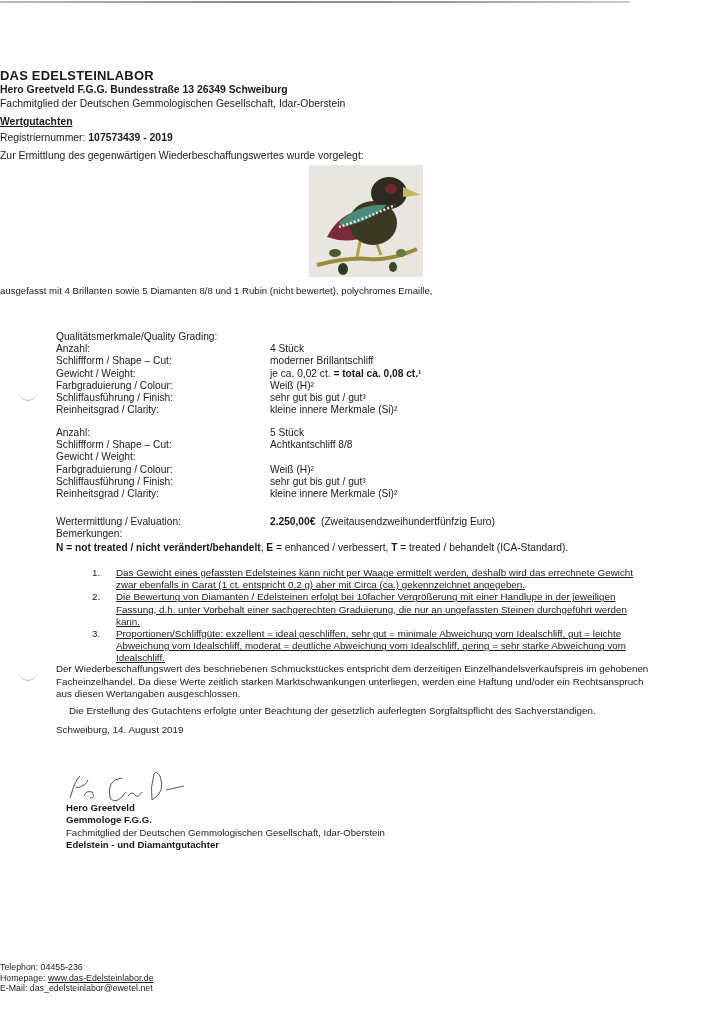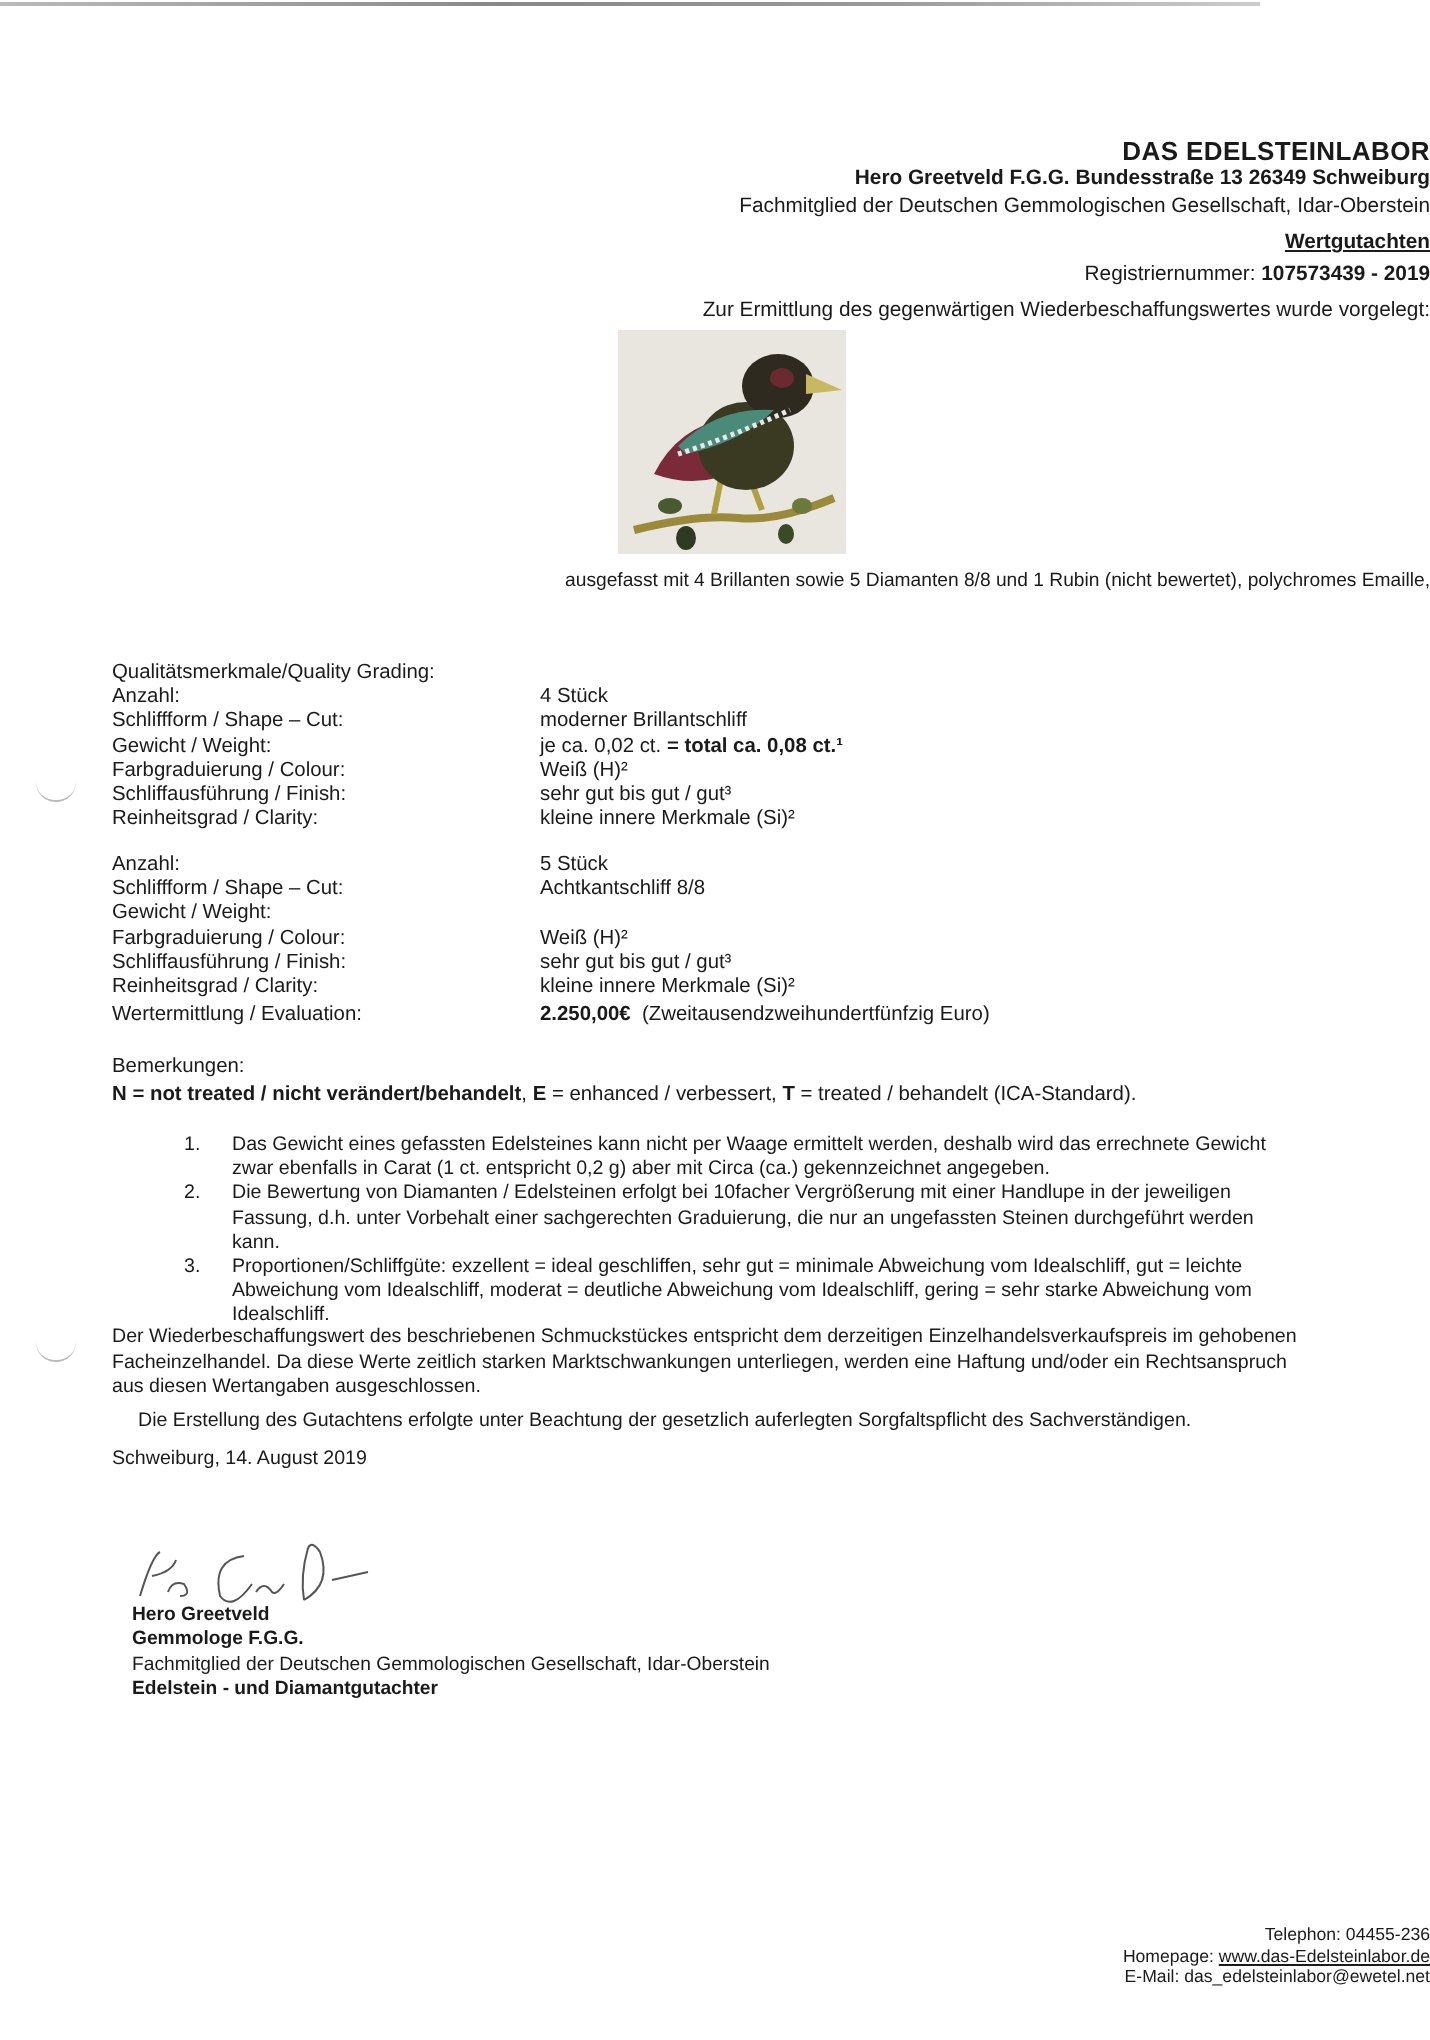--- a/index.html
+++ b/index.html
@@ -1,40 +1,40 @@
 <!DOCTYPE html>
 <html><head>
 <meta charset="utf-8">
 <style>
   html, body { margin: 0; padding: 0; background: #ffffff; }
   body { width: 715px; height: 1020px; position: relative; overflow: hidden;
          font-family: "Liberation Sans", sans-serif; color: #1a1a1a; font-size: 10.4px; }
   .topline { position: absolute; left: 0; top: 1px; width: 630px; height: 2px;
              background: linear-gradient(to right, #bbb, #888 40%, #999 70%, #ccc); }
-  .center { position: absolute; left: 0; width: 715px; text-align: right; }
+  .center { position: absolute; left: 0; width: 715px; text-align: left; }
   .h1 { top: 68px; font-size: 13px; font-weight: bold; letter-spacing: 0.2px; }
   .h2 { top: 84px; font-size: 10.4px; font-weight: bold; }
   .h3 { top: 98px; font-size: 10.4px; }
   .h4 { top: 116px; font-size: 10.4px; font-weight: bold; text-decoration: underline; }
   .h5 { top: 132px; font-size: 10.4px; }
   .h6 { top: 150px; font-size: 10.4px; }
   .photo { position: absolute; left: 309px; top: 165px; width: 114px; height: 112px;
            background: #ece9e4; overflow: hidden; }
   .desc { top: 285px; font-size: 9.6px; line-height: 12px; }
   .grid { position: absolute; left: 56px; font-size: 10.2px; line-height: 12.2px; }
   .grid .row { display: flex; }
   .grid .lbl { width: 214px; }
   .grid .val { width: 300px; }
   b { font-weight: bold; }
   .remarks-title { position: absolute; left: 56px; top: 528px; font-size: 10.2px; }
   .legend { position: absolute; left: 56px; top: 542px; font-size: 10.2px; }
   .notes { position: absolute; left: 92px; top: 567px; width: 560px; font-size: 9.8px; line-height: 12.2px; }
   .note { display: flex; margin-bottom: 0; }
   .note .num { width: 24px; flex-shrink: 0; }
-  .note .txt { flex: 1; }
+  .note .txt { flex: 1; text-decoration: underline; }
   .para { position: absolute; left: 56px; width: 600px; font-size: 9.8px; line-height: 12.6px; }
   .sig-block { position: absolute; left: 66px; top: 768px; }
   .sig-lines { position: absolute; left: 66px; top: 802px; font-size: 9.6px; line-height: 12.4px; }
   .footer { top: 962px; font-size: 8.8px; line-height: 10.6px; }
   .footer a { color: #1a1a1a; text-decoration: underline; }
   .punch { position: absolute; left: 18px; width: 20px; height: 10px; border-bottom: 1.5px solid #bbb;
            border-radius: 0 0 12px 12px; }
 </style>
 </head>
 <body>
@@ -126,21 +126,21 @@
     <div class="val">Weiß (H)²</div>
   </div>
   <div class="row">
     <div class="lbl">Schliffausführung / Finish:</div>
     <div class="val">sehr gut bis gut / gut³</div>
   </div>
   <div class="row">
     <div class="lbl">Reinheitsgrad / Clarity:</div>
     <div class="val">kleine innere Merkmale (Si)²</div>
   </div>
-  <div class="row" style="margin-top:2px;">
+  <div class="row" style="margin-top:16px;">
     <div class="lbl">Wertermittlung / Evaluation:</div>
     <div class="val" style="width:400px; white-space:pre;"><b>2.250,00€</b><span>  (Zweitausendzweihundertfünfzig Euro)</span></div>
   </div>
 </div>
 
 <div class="remarks-title">Bemerkungen:</div>
 <div class="legend"><b>N = not treated / nicht verändert/behandelt</b><span>, </span><b>E</b><span> = enhanced / verbessert, </span><b>T</b><span> = treated / behandelt (ICA-Standard).</span></div>
 
 <div class="notes">
   <div class="note">

